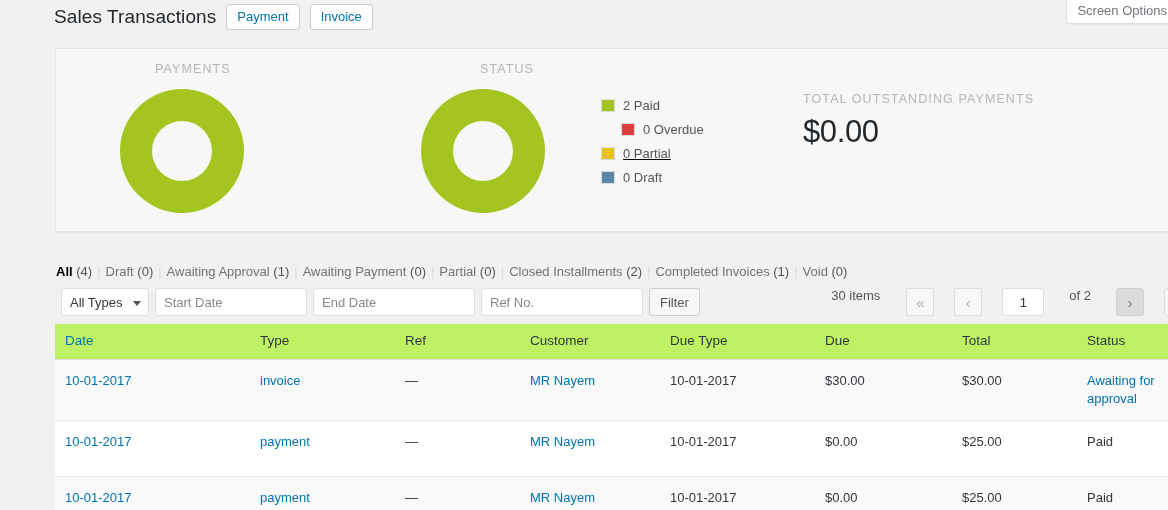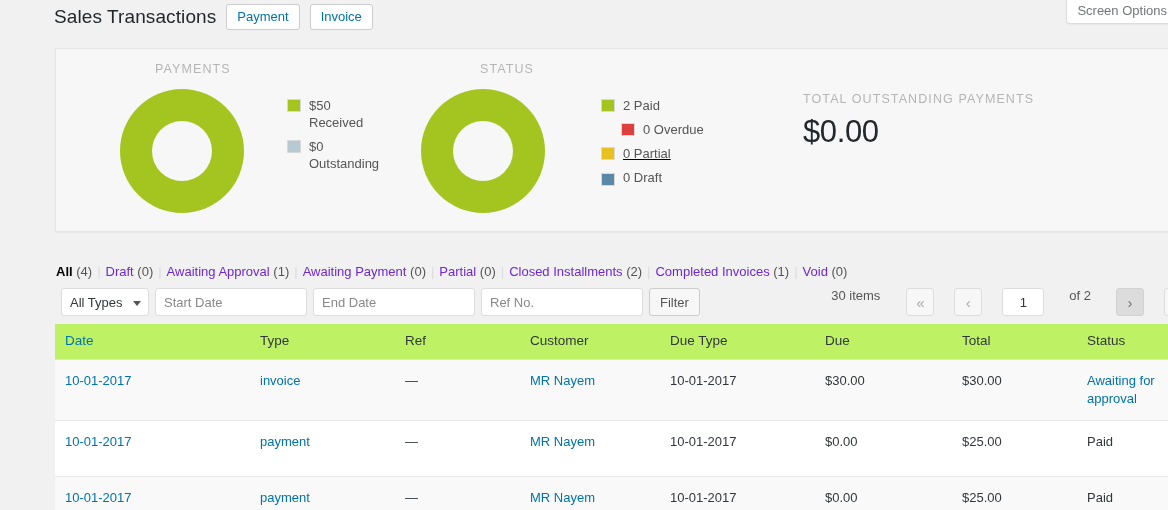--- a/index.html
+++ b/index.html
@@ -139,21 +139,21 @@
   }
 
   
   .subsubsub {
     position: absolute;
     left: 16px; top: 264px;
     font-size: 13px;
     color: #555;
     white-space: nowrap;
   }
-  .subsubsub a { color: #6d28d9; text-decoration: none; }
+  .subsubsub a { color: #737373; text-decoration: none; }
   .subsubsub .current { color: #000; font-weight: 600; }
   .subsubsub .count { color: #555; }
   .sep { color: #ddd; padding: 0 5px; }
 
   
   .tablenav {
     position: absolute;
     left: 15px; top: 288px;
     width: 1138px; height: 30px;
   }
@@ -299,36 +299,20 @@
     </div>
   </div>
 
   <div class="summary-card">
     <div class="summary-inner">
 
       <div class="panel" style="left:0;width:380px;">
         <div class="panel-title" style="position:absolute;left:99px;top:13px;">PAYMENTS</div>
         <div class="donut-wrap" style="left:64px;top:40px;">
           <div class="donut" style="background:conic-gradient(#a4c520 0turn 1turn);"></div>
-        </div>
-        <div class="legend" style="left:231px;top:48px;">
-          <div class="legend-row">
-            <span class="swatch" style="background:#a4c520;"></span>
-            <span class="legend-text">
-              <span>$50</span>
-              <span class="sub">Received</span>
-            </span>
-          </div>
-          <div class="legend-row" style="margin-top:7px;">
-            <span class="swatch" style="background:#b7c9d3;"></span>
-            <span class="legend-text">
-              <span>$0</span>
-              <span class="sub">Outstanding</span>
-            </span>
-          </div>
         </div>
       </div>
 
       <div class="panel" style="left:380px;width:360px;">
         <div class="panel-title" style="position:absolute;left:44px;top:13px;">STATUS</div>
         <div class="donut-wrap" style="left:-15px;top:40px;">
           <div class="donut" style="background:conic-gradient(#a4c520 0turn 1turn);"></div>
         </div>
         <div class="legend" style="left:165px;top:48px;">
           <div class="legend-row">
@@ -336,21 +320,21 @@
             <span class="legend-text">2 Paid</span>
           </div>
           <div class="legend-row" style="margin-top:7px;padding-left:20px;">
             <span class="swatch" style="background:#dd3f3f;"></span>
             <span class="legend-text">0 Overdue</span>
           </div>
           <div class="legend-row" style="margin-top:7px;text-decoration:underline;">
             <span class="swatch" style="background:#e8c01f;"></span>
             <span class="legend-text">0 Partial</span>
           </div>
-          <div class="legend-row" style="margin-top:7px;align-items:flex-end;">
+          <div class="legend-row" style="margin-top:7px;">
             <span class="swatch" style="background:#5b87a8;"></span>
             <span class="legend-text">0 Draft</span>
           </div>
         </div>
       </div>
 
       <div class="panel" style="left:740px;width:398px;">
         <div class="outstanding" style="left:7px;top:43px;position:absolute;">
           <div class="outstanding-label">TOTAL OUTSTANDING PAYMENTS</div>
           <div class="outstanding-value">$0.00</div>

